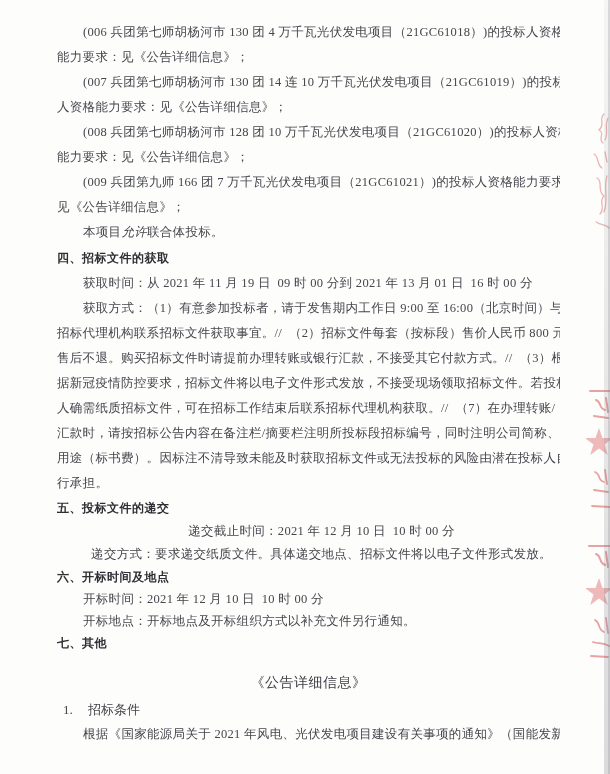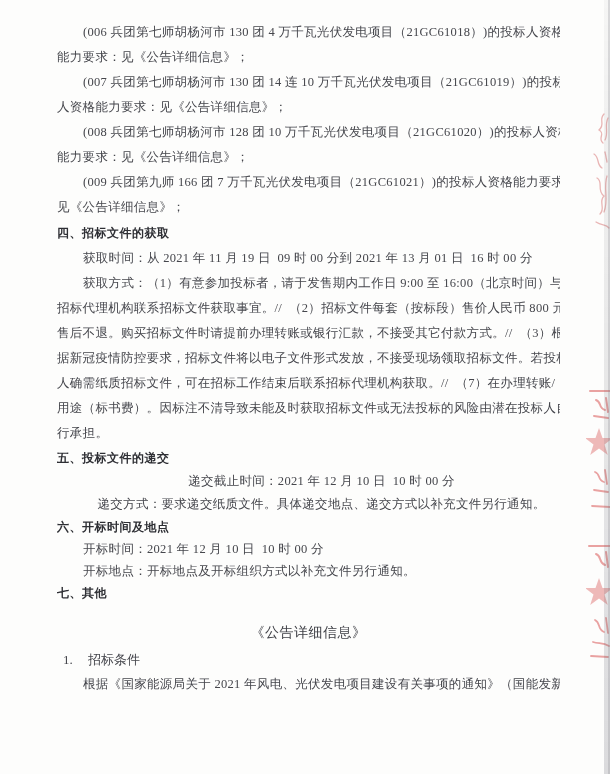--- a/index.html
+++ b/index.html
@@ -113,34 +113,36 @@
   <div class="content">
 
     <div class="ln ind">(006 兵团第七师胡杨河市 130 团 4 万千瓦光伏发电项目（21GC61018）)的投标人资格</div>
     <div class="ln">能力要求：见《公告详细信息》；</div>
     <div class="ln ind">(007 兵团第七师胡杨河市 130 团 14 连 10 万千瓦光伏发电项目（21GC61019）)的投标</div>
     <div class="ln">人资格能力要求：见《公告详细信息》；</div>
     <div class="ln ind">(008 兵团第七师胡杨河市 128 团 10 万千瓦光伏发电项目（21GC61020）)的投标人资格</div>
     <div class="ln">能力要求：见《公告详细信息》；</div>
     <div class="ln ind">(009 兵团第九师 166 团 7 万千瓦光伏发电项目（21GC61021）)的投标人资格能力要求：</div>
     <div class="ln">见《公告详细信息》；</div>
+    <div class="ln ind"><span>本项目</span><span class="em-italic">允许</span><span>联合体投标。</span></div>
 
     <div class="h h26">四、招标文件的获取</div>
     <div class="ln ind">获取时间：从 2021 年 11 月 19 日  09 时 00 分到 2021 年 13 月 01 日  16 时 00 分</div>
     <div class="ln ind">获取方式：（1）有意参加投标者，请于发售期内工作日 9:00 至 16:00（北京时间）与</div>
     <div class="ln">招标代理机构联系招标文件获取事宜。//  （2）招标文件每套（按标段）售价人民币 800 元，</div>
     <div class="ln">售后不退。购买招标文件时请提前办理转账或银行汇款，不接受其它付款方式。//  （3）根</div>
     <div class="ln">据新冠疫情防控要求，招标文件将以电子文件形式发放，不接受现场领取招标文件。若投标</div>
     <div class="ln">人确需纸质招标文件，可在招标工作结束后联系招标代理机构获取。//  （7）在办理转账/</div>
+    <div class="ln">汇款时，请按招标公告内容在备注栏/摘要栏注明所投标段招标编号，同时注明公司简称、</div>
     <div class="ln">用途（标书费）。因标注不清导致未能及时获取招标文件或无法投标的风险由潜在投标人自</div>
     <div class="ln">行承担。</div>
 
     <div class="h h24">五、投标文件的递交</div>
     <div class="ln ln-sm ind">递交截止时间：2021 年 12 月 10 日  10 时 00 分</div>
-    <div class="ln ln-sm ind">递交方式：要求递交纸质文件。具体递交地点、递交方式以补充文件另行通知。</div>
+    <div class="ln ln-sm ind">递交方式：要求递交纸质文件。具体递交地点、招标文件将以电子文件形式发放。</div>
 
     <div class="h h22">六、开标时间及地点</div>
     <div class="ln ln-xs ind">开标时间：2021 年 12 月 10 日  10 时 00 分</div>
     <div class="ln ln-xs ind">开标地点：开标地点及开标组织方式以补充文件另行通知。</div>
 
     <div class="h h22">七、其他</div>
 
     <div class="center-title">《公告详细信息》</div>
     <div class="item-line"><span class="item-num">1.</span><span>招标条件</span></div>
     <div class="ln ind">根据《国家能源局关于 2021 年风电、光伏发电项目建设有关事项的通知》（国能发新</div>

